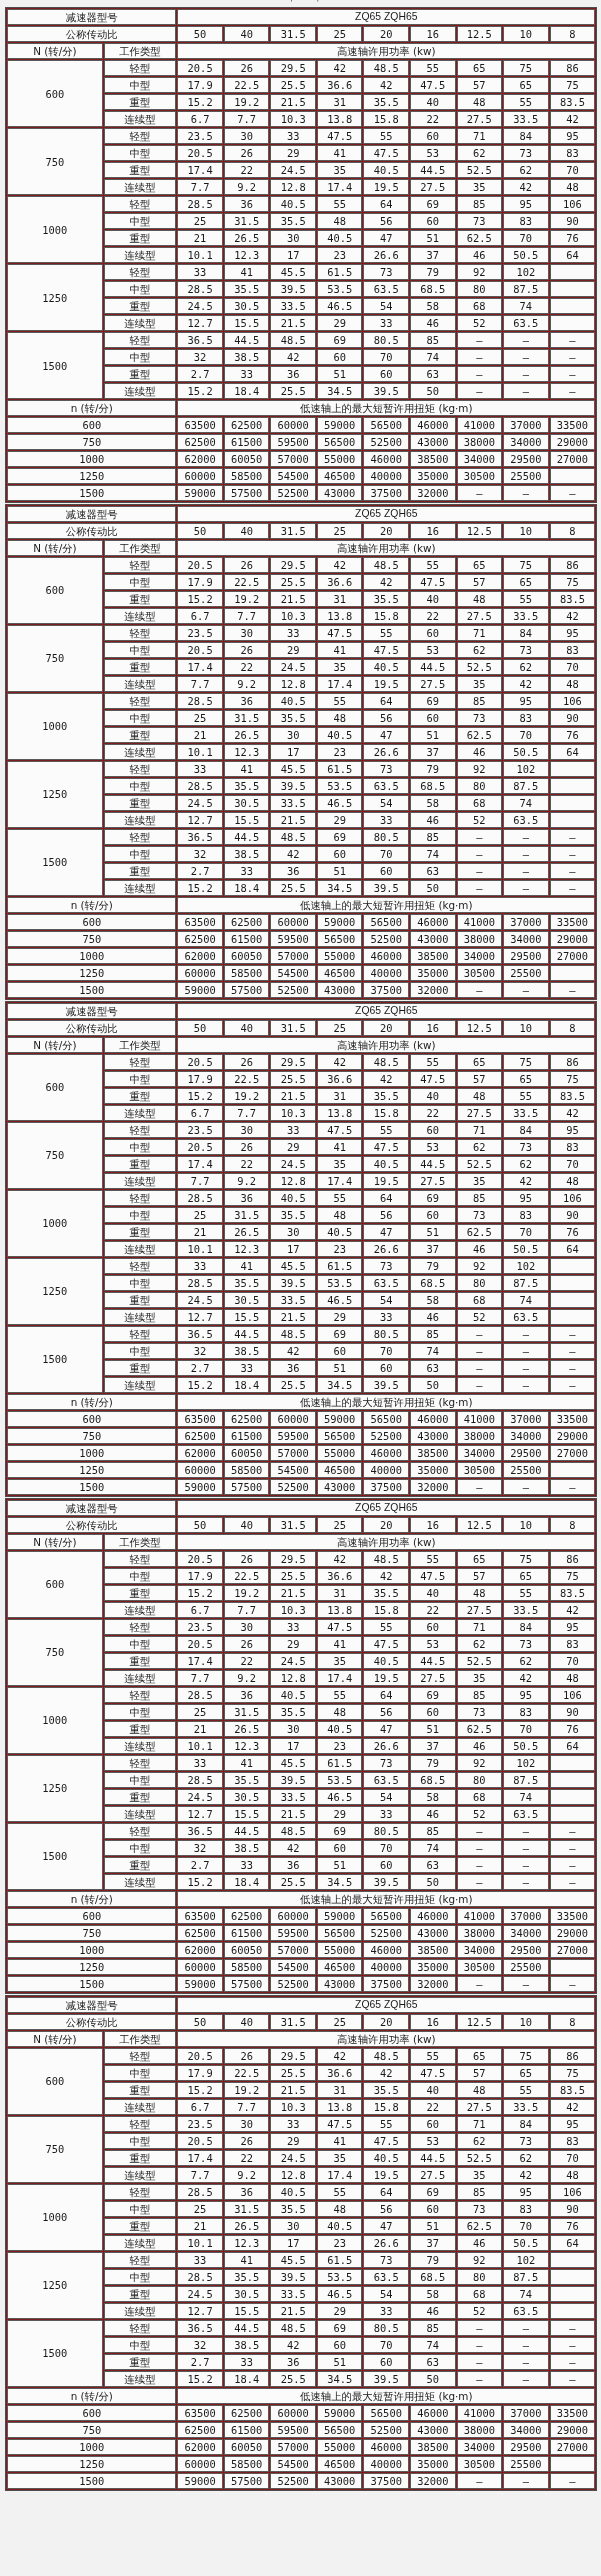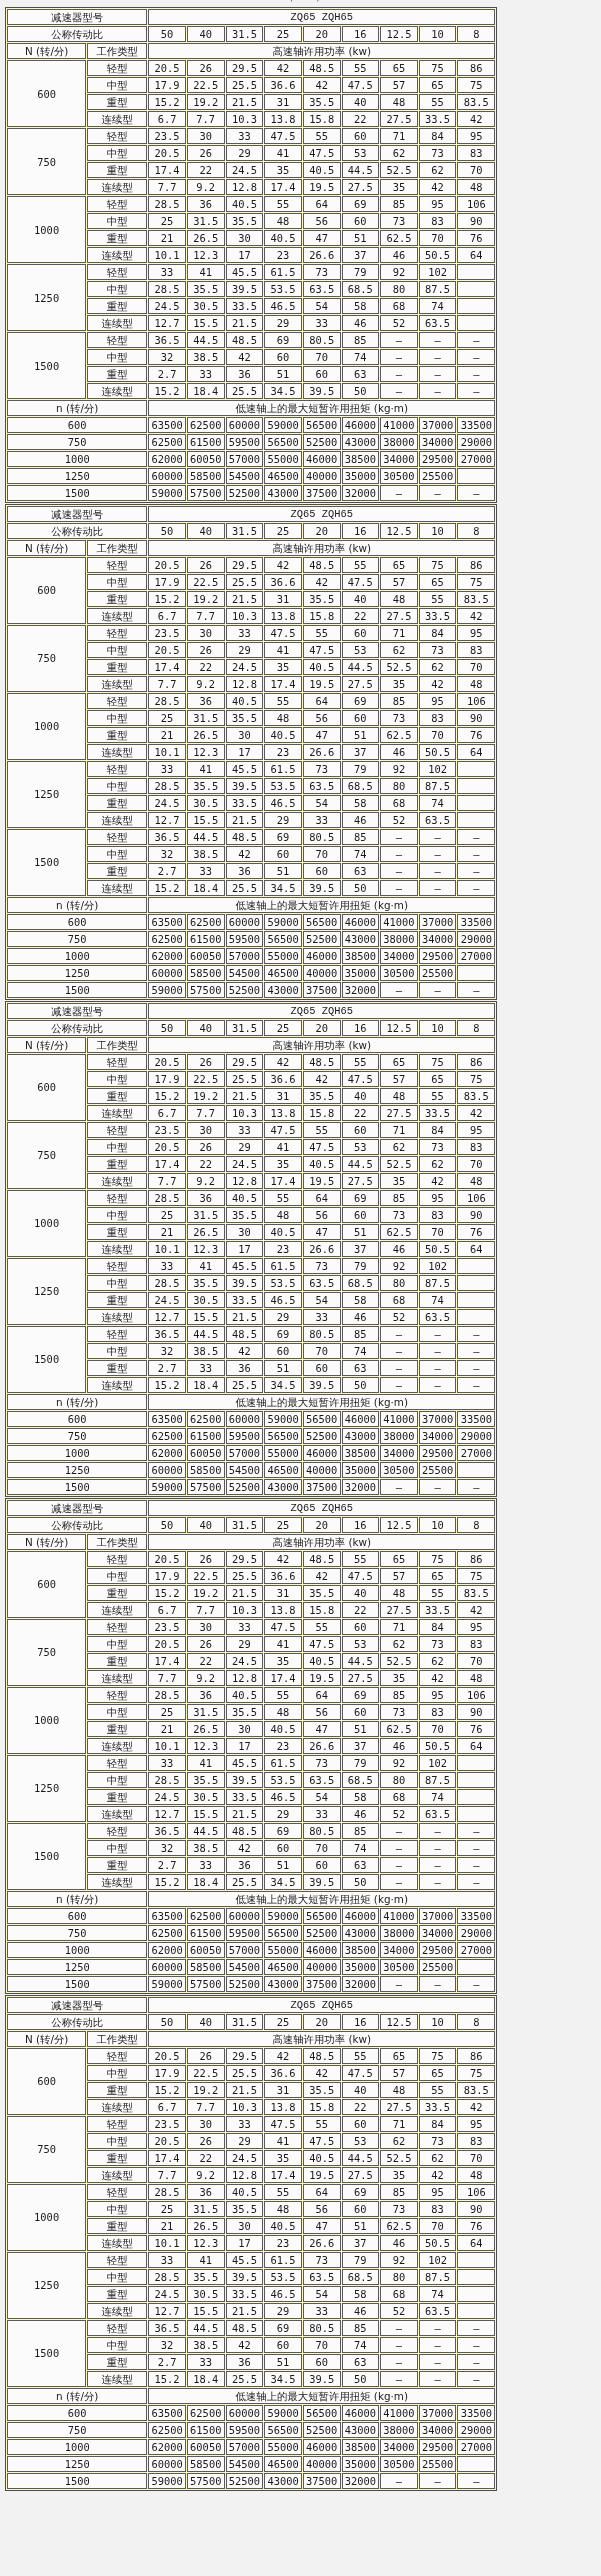--- a/index.html
+++ b/index.html
@@ -8,34 +8,34 @@
     font-family:"DejaVu Sans","Liberation Sans",sans-serif;
     color:#1a1a1a;position:relative;
   }
   .top-fragment{
     position:absolute;top:-1.7px;left:289px;height:7.8px;overflow:hidden;
     font-size:7.8px;color:#333;letter-spacing:8.6px;
     font-family:"DejaVu Sans Mono",monospace;
   }
   .page{padding:7px 3.5px 3.5px 5.2px;}
   table.spec{
-    width:492px;table-layout:fixed;
+    width:592px;table-layout:fixed;
     border-collapse:separate;border-spacing:1.7px;
-    background:#fef9c3;border:0.9px solid #4c4c4c;
+    background:#7f1d1d;border:0.9px solid #4c4c4c;
     margin:0 0 0.9px 0;
   }
   table.spec td{
     border:0.9px solid #5a5a5a;background:#fbfbfb;
     height:14px;line-height:14px;padding:0 0.9px;
     text-align:center;vertical-align:middle;
     font-size:10.4px;white-space:nowrap;overflow:hidden;
   }
   td.lab{font-size:10.8px;}
   td.num{font-family:"DejaVu Sans Mono","Liberation Mono",monospace;font-size:10px;}
-  td.modelv{font-family:Liberation Mono, monospace;font-size:10px;white-space:pre;}
+  td.modelv{font-family:Liberation Sans, sans-serif;font-size:10px;white-space:pre;}
 </style>
 </head>
 <body>
 
 <div class="top-fragment">' '</div>
 
 <div class="page">
   <div id="tables">
       <table class="spec">
         <colgroup>

